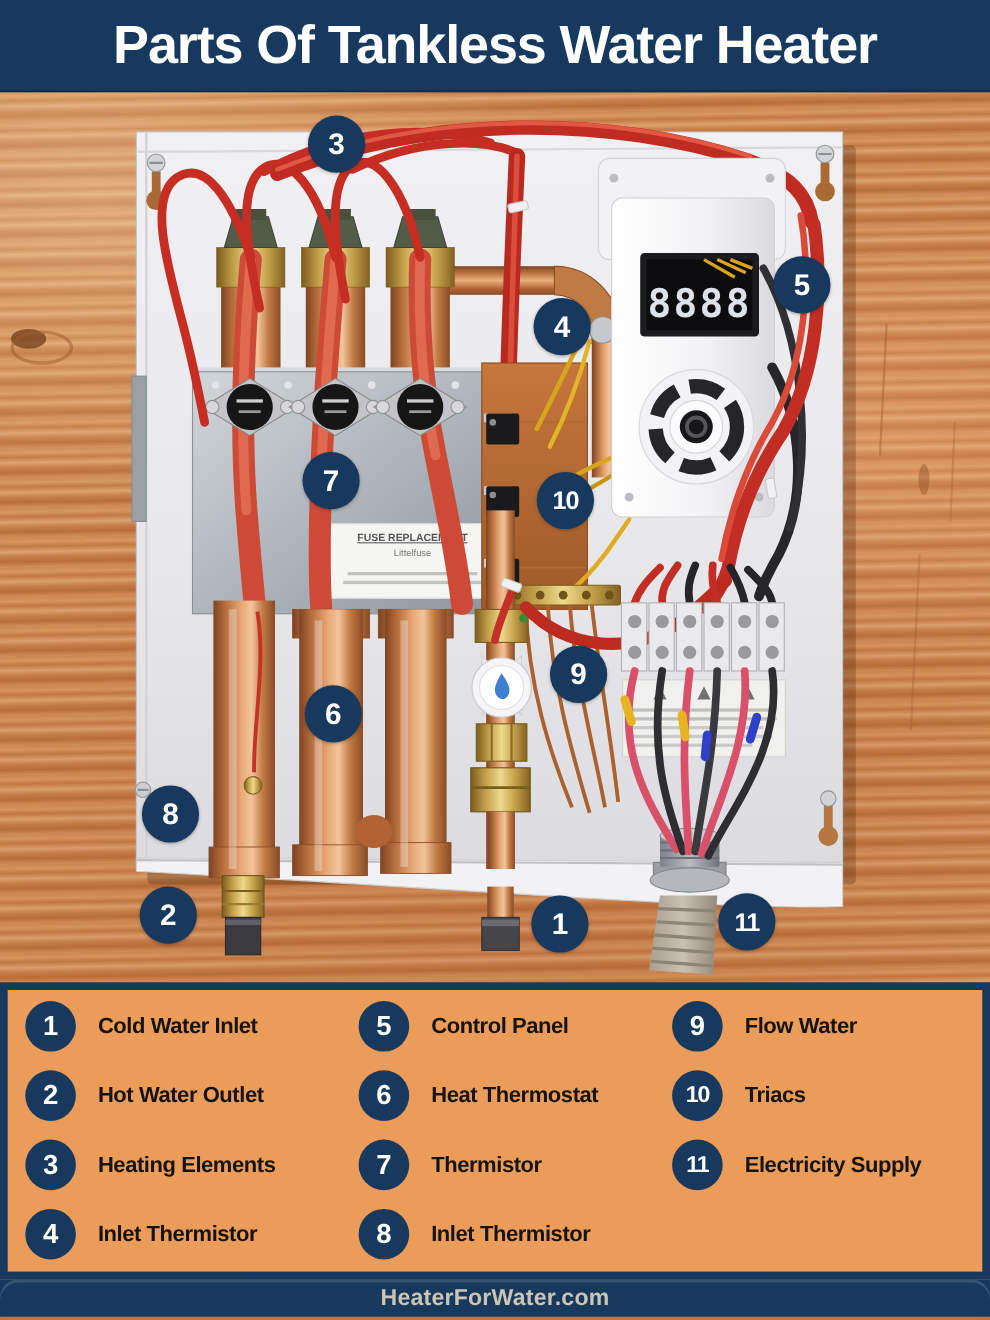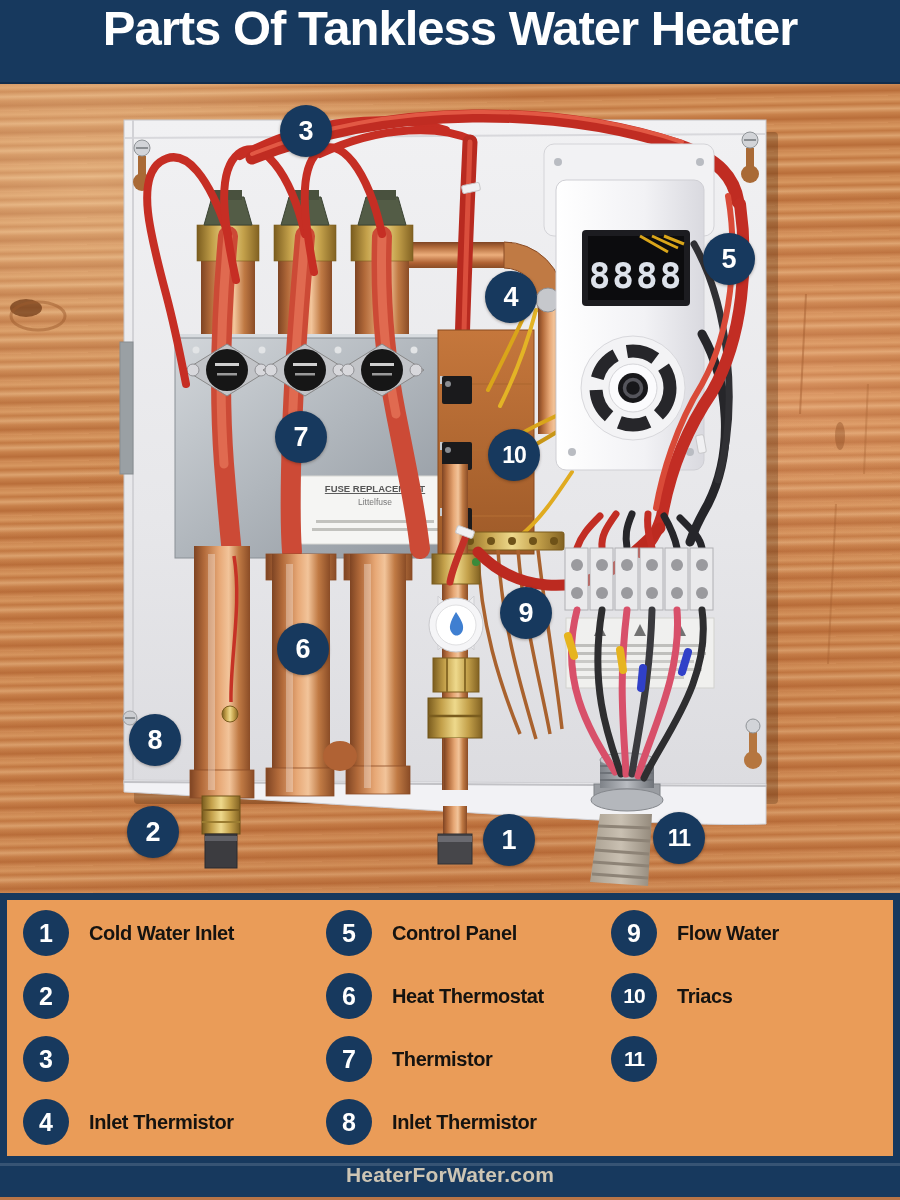--- a/index.html
+++ b/index.html
@@ -2,21 +2,21 @@
 <html><head>
 <meta charset="utf-8">
 <style>
   * { margin:0; padding:0; box-sizing:border-box; }
   html,body { width:900px; }
   body { font-family:"Liberation Sans", sans-serif; background:#fff; }
   .page { position:relative; width:900px; height:1200px; overflow:hidden; background:#17395e; }
 
   
   .banner { position:absolute; left:0; top:0; width:900px; height:84px;
-    background:#17395e; display:flex; justify-content:center;
+    background:#17395e; display:flex; align-items:center; justify-content:center;
     border-bottom:2px solid #122d4c; }
   .banner h1 { color:#ffffff; font-size:49px; font-weight:700; letter-spacing:-1px; white-space:nowrap; }
 
   
   .photo { position:absolute; left:0; top:84px; width:900px; height:809px;
     background:
       radial-gradient(520px 300px at 88% 38%, rgba(255,190,150,.25), transparent 70%),
       radial-gradient(700px 420px at 10% 12%, rgba(255,228,185,.35), transparent 65%),
       radial-gradient(900px 600px at 55% 85%, rgba(170,85,40,.22), transparent 70%),
       repeating-linear-gradient(179deg,
@@ -34,22 +34,22 @@
   .legend { position:absolute; left:0; top:893px; width:900px; height:270px;
     background:#ea9c58; border:7px solid #17395e; }
   .litem { position:absolute; height:46px; display:flex; align-items:center; gap:20px; }
   .lbadge { width:46px; height:46px; border-radius:50%; background:#17395e; color:#fff;
     display:flex; align-items:center; justify-content:center; font-weight:700; font-size:25px; flex:0 0 46px; }
   .lbadge.double { font-size:21px; letter-spacing:-1px; }
   .llabel { color:#151310; font-weight:700; font-size:20px; letter-spacing:-.4px; white-space:nowrap; }
 
   
   .footer { position:absolute; left:0; top:1163px; width:900px; height:34px;
-    background:#17395e; display:flex; align-items:flex-start; justify-content:center;
-    box-shadow:inset 0 3px 0 rgba(255,255,255,.14); }
+    background:#17395e; display:flex; align-items:center; justify-content:center;
+    box-shadow:inset 0 3px 0 rgba(255,255,255,.14);border-radius:17px; }
   .footer span { color:#cdc5b4; font-weight:700; font-size:21px; letter-spacing:.2px; }
   .woodstrip { position:absolute; left:0; top:1197px; width:900px; height:3px; background:#b97547; }
 </style>
 </head>
 <body>
 
 <div class="page">
 
   <header class="banner">
     <h1>Parts Of Tankless Water Heater</h1>
@@ -479,23 +479,25 @@
       </div>
   </div>
 
   <section class="legend">
     <div class="litem" style="left:16px;top:10px">
         <span class="lbadge">1</span>
         <span class="llabel">Cold Water Inlet</span>
       </div>
     <div class="litem" style="left:16px;top:73px">
         <span class="lbadge">2</span>
+        <span class="llabel">Hot Water Outlet</span>
       </div>
     <div class="litem" style="left:16px;top:136px">
         <span class="lbadge">3</span>
+        <span class="llabel">Heating Elements</span>
       </div>
     <div class="litem" style="left:16px;top:199px">
         <span class="lbadge">4</span>
         <span class="llabel">Inlet Thermistor</span>
       </div>
     <div class="litem" style="left:319px;top:10px">
         <span class="lbadge">5</span>
         <span class="llabel">Control Panel</span>
       </div>
     <div class="litem" style="left:319px;top:73px">
@@ -513,20 +515,21 @@
     <div class="litem" style="left:604px;top:10px">
         <span class="lbadge">9</span>
         <span class="llabel">Flow Water</span>
       </div>
     <div class="litem" style="left:604px;top:73px">
         <span class="lbadge double">10</span>
         <span class="llabel">Triacs</span>
       </div>
     <div class="litem" style="left:604px;top:136px">
         <span class="lbadge double">11</span>
+        <span class="llabel">Electricity Supply</span>
       </div>
   </section>
 
   <footer class="footer">
     <span>HeaterForWater.com</span>
   </footer>
   <div class="woodstrip"></div>
 </div>
 
 </body></html>

